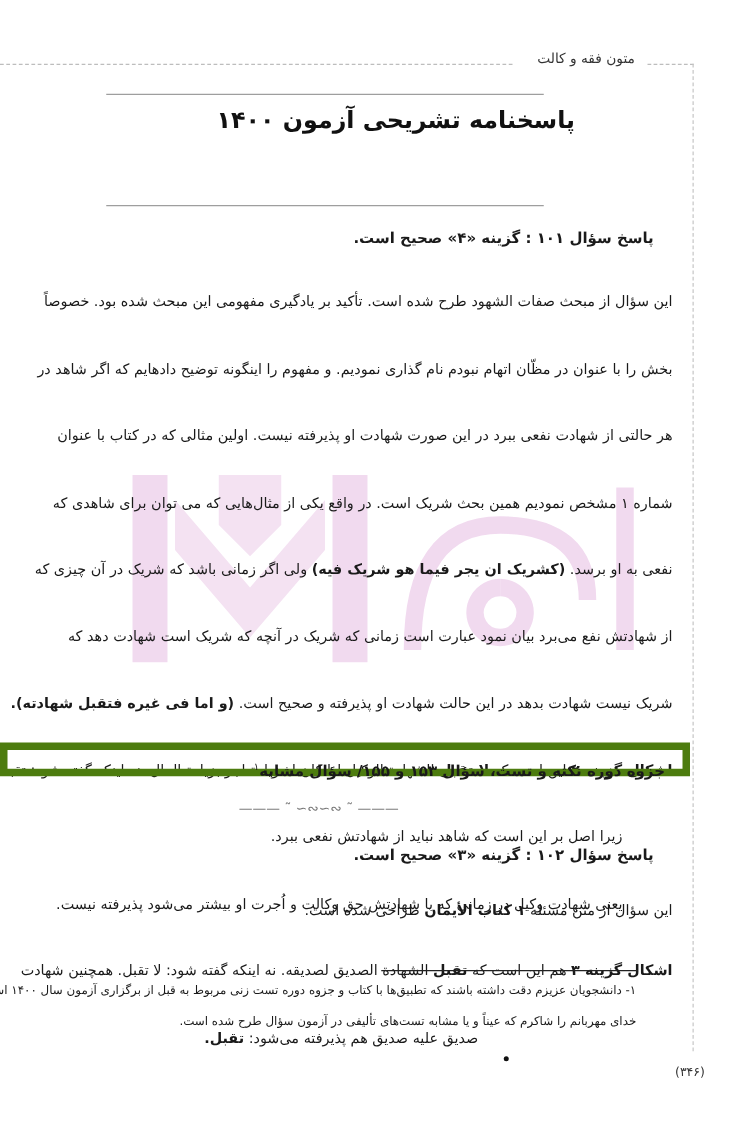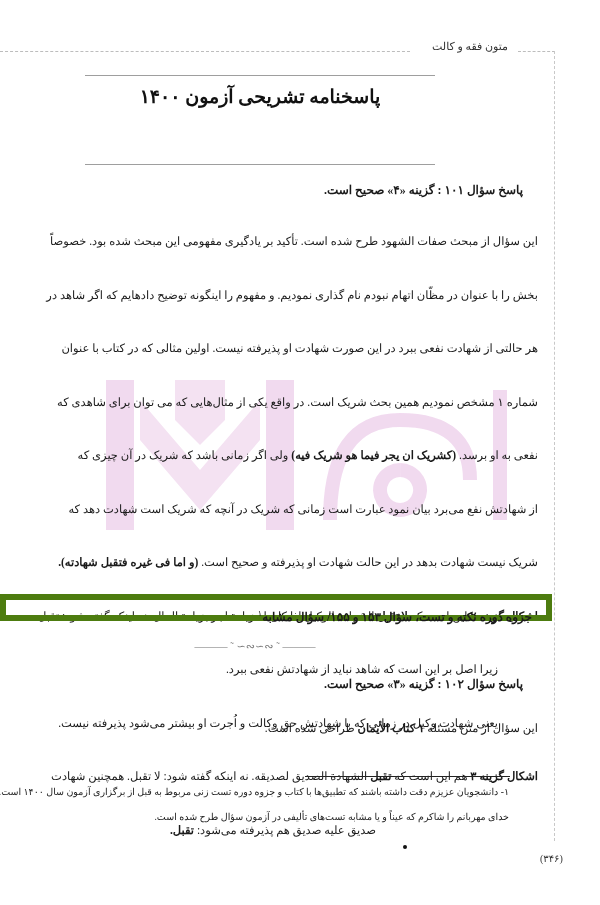--- a/index.html
+++ b/index.html
@@ -11,21 +11,21 @@
       width: 600px;
       height: 905px;
       position: relative;
       overflow: hidden;
       font-family: "DejaVu Sans", sans-serif;
       color: #1a1a1a;
     }
     .page {
       position: absolute;
       left: 0; top: 0;
-      width: 600px; height: 905px; font-family: Liberation Serif, serif;
+      width: 600px; height: 905px;
     }
     
     .frame-top-left {
       position: absolute;
       left: 0; top: 51px;
       width: 410px;
       border-top: 1px dashed #bdbdbd;
     }
     .frame-top-right {
       position: absolute;
@@ -47,21 +47,21 @@
       color: #333;
     }
     .title-rule {
       position: absolute;
       left: 85px; width: 350px;
       border-top: 1px solid #9e9e9e;
     }
     .title-line {
       position: absolute;
       left: 60px; width: 400px;
-      text-align: center;
+      text-align: right;
       direction: rtl;
       font-weight: bold;
       font-size: 19px;
       color: #111;
     }
     .body-text {
       position: absolute;
       left: 8px;
       width: 530px;
       direction: rtl;

